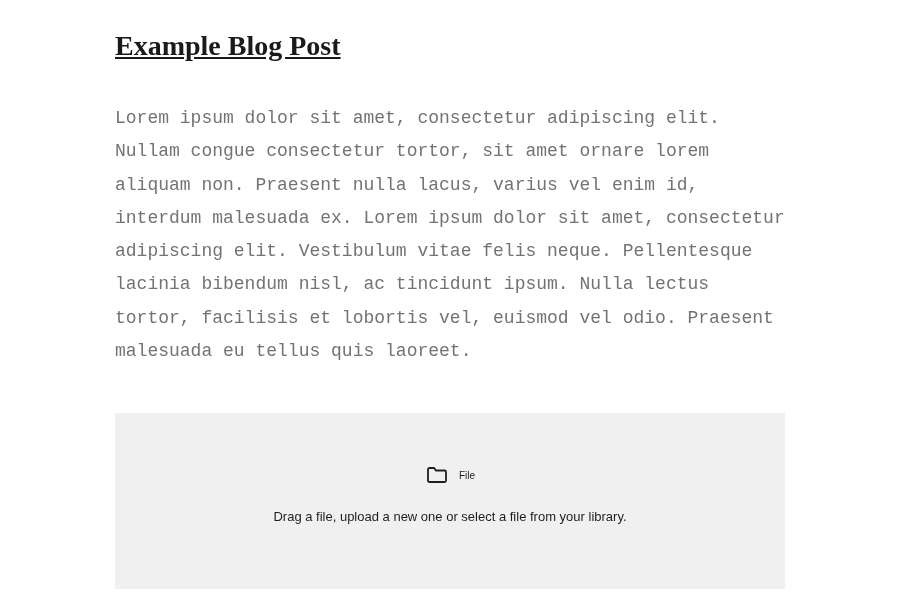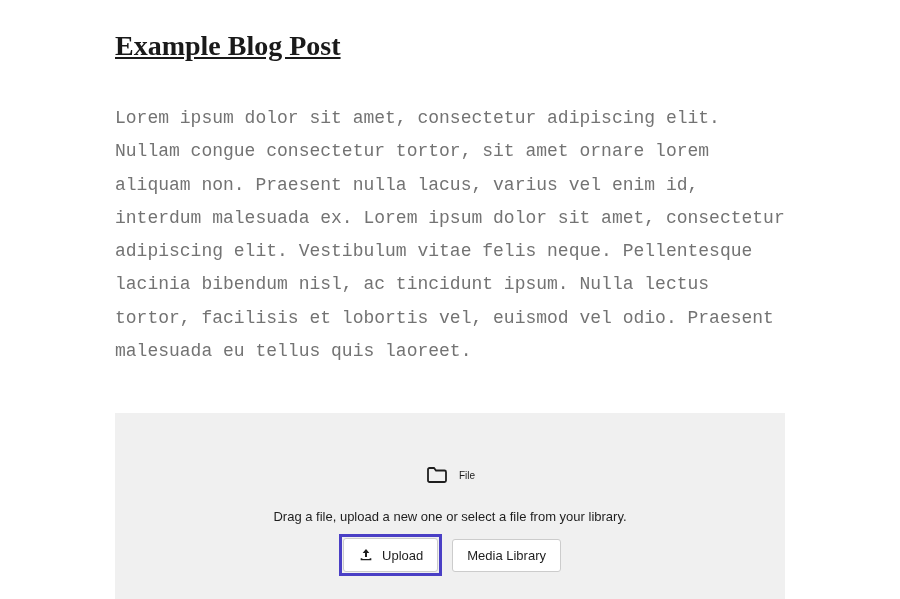--- a/index.html
+++ b/index.html
@@ -105,32 +105,16 @@
       <span class="folder-icon">
         <svg viewBox="0 0 24 24" fill="none" stroke="#1e1e1e" stroke-width="1.8">
           <path d="M3 6.5 C3 5.7 3.7 5 4.5 5 L9 5 L11 7.5 L19.5 7.5 C20.3 7.5 21 8.2 21 9 L21 17.5 C21 18.3 20.3 19 19.5 19 L4.5 19 C3.7 19 3 18.3 3 17.5 Z"></path>
         </svg>
       </span>
       <span class="file-header-label">File</span>
     </div>
 
     <div class="file-instructions">Drag a file, upload a new one or select a file from your library.</div>
 
-    <div class="button-row">
-      <span class="upload-highlight">
-        <button class="btn">
-          <span class="upload-icon">
-            <svg viewBox="0 0 24 24" fill="#1e1e1e">
-              <path d="M12 3 L7 9 L10.5 9 L10.5 15 L13.5 15 L13.5 9 L17 9 Z"></path>
-              <path d="M4 17 L4 20 L20 20 L20 17 L17.5 17 L17.5 18 L6.5 18 L6.5 17 Z"></path>
-            </svg>
-          </span>
-          <span>Upload</span>
-        </button>
-      </span>
-      <button class="btn">
-        <span>Media Library</span>
-      </button>
-    </div>
 
   </div>
 
 </div>
 
 </body></html>

